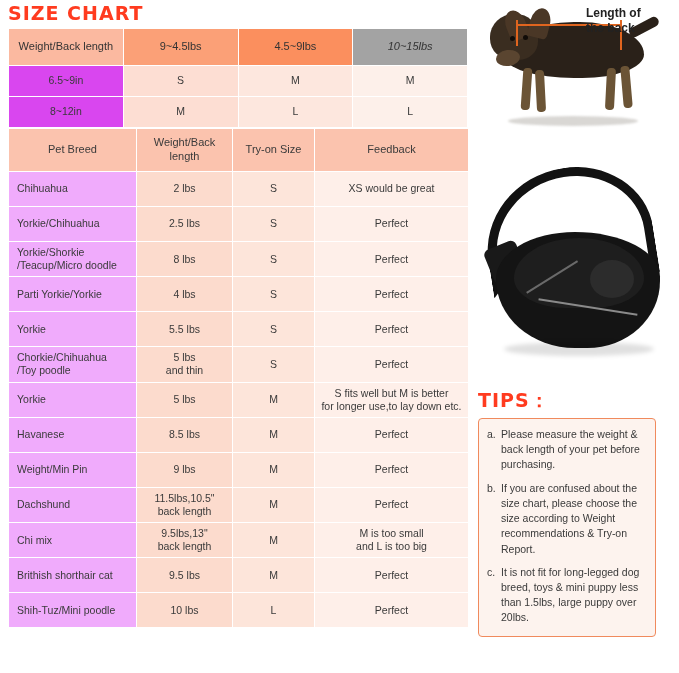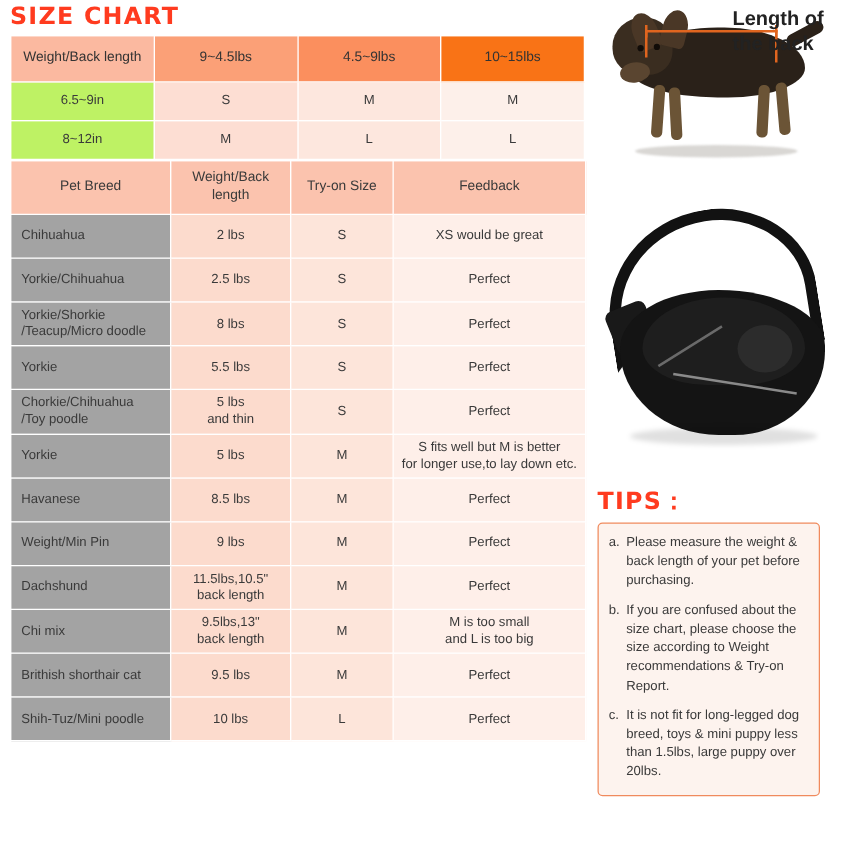--- a/index.html
+++ b/index.html
@@ -61,37 +61,37 @@
     font-size: 11px;
     height: 28px;
     color: #333;
   }
   #size-chart-table tbody td {
     height: 22px;
   }
   .sc-h0 { background: #fbb9a0; }
   .sc-h1 { background: #fba077; }
   .sc-h2 { background: #fb8f5e; }
-  .sc-h3 { background: #f97316; }
-
-  .sc-c0 { background: #bef264; }
+  .sc-h3 { background: #a3a3a3; font-style: italic; }
+
+  .sc-c0 { background: #d946ef; }
   .sc-c1 { background: #fdded3; }
   .sc-c2 { background: #fde7de; }
   .sc-c3 { background: #fdf0ea; }
 
   
   #tryon-table thead td {
     background: #fbc3ae;
     font-size: 11px;
     height: 34px;
   }
   #tryon-table tbody td {
     height: 26px;
   }
-  .to-c0 { background: #a3a3a3; }
+  .to-c0 { background: #f0abfc; }
   .to-c1 { background: #fcdbcd; }
   .to-c2 { background: #fde5da; }
   .to-c3 { background: #feefe9; }
   td.left-cell { text-align: left; padding-left: 8px; }
 
   
   .right-col {
     position: absolute;
     left: 478px;
     top: 0;
@@ -214,21 +214,21 @@
   .vline {
     position: absolute;
     width: 1.5px;
     background: #e0651f;
   }
   .photo-label {
     position: absolute;
     left: 108px;
     top: 6px;
     width: 86px;
-    font-size: 16px;
+    font-size: 12px;
     font-weight: bold;
     color: #222;
     line-height: 1.25;
     font-family: "Liberation Sans", sans-serif;
   }
 
   
   .bag-photo {
     position: relative;
     margin-top: 6px;
@@ -408,20 +408,26 @@
             <td class="to-c2">S</td>
             <td class="to-c3">Perfect</td>
           </tr>
           <tr>
             <td class="to-c0 left-cell">Yorkie/Shorkie<br>/Teacup/Micro doodle</td>
             <td class="to-c1">8 lbs</td>
             <td class="to-c2">S</td>
             <td class="to-c3">Perfect</td>
           </tr>
           <tr>
+            <td class="to-c0 left-cell">Parti Yorkie/Yorkie</td>
+            <td class="to-c1">4 lbs</td>
+            <td class="to-c2">S</td>
+            <td class="to-c3">Perfect</td>
+          </tr>
+          <tr>
             <td class="to-c0 left-cell">Yorkie</td>
             <td class="to-c1">5.5 lbs</td>
             <td class="to-c2">S</td>
             <td class="to-c3">Perfect</td>
           </tr>
           <tr>
             <td class="to-c0 left-cell">Chorkie/Chihuahua<br>/Toy poodle</td>
             <td class="to-c1">5 lbs<br>and thin</td>
             <td class="to-c2">S</td>
             <td class="to-c3">Perfect</td>

